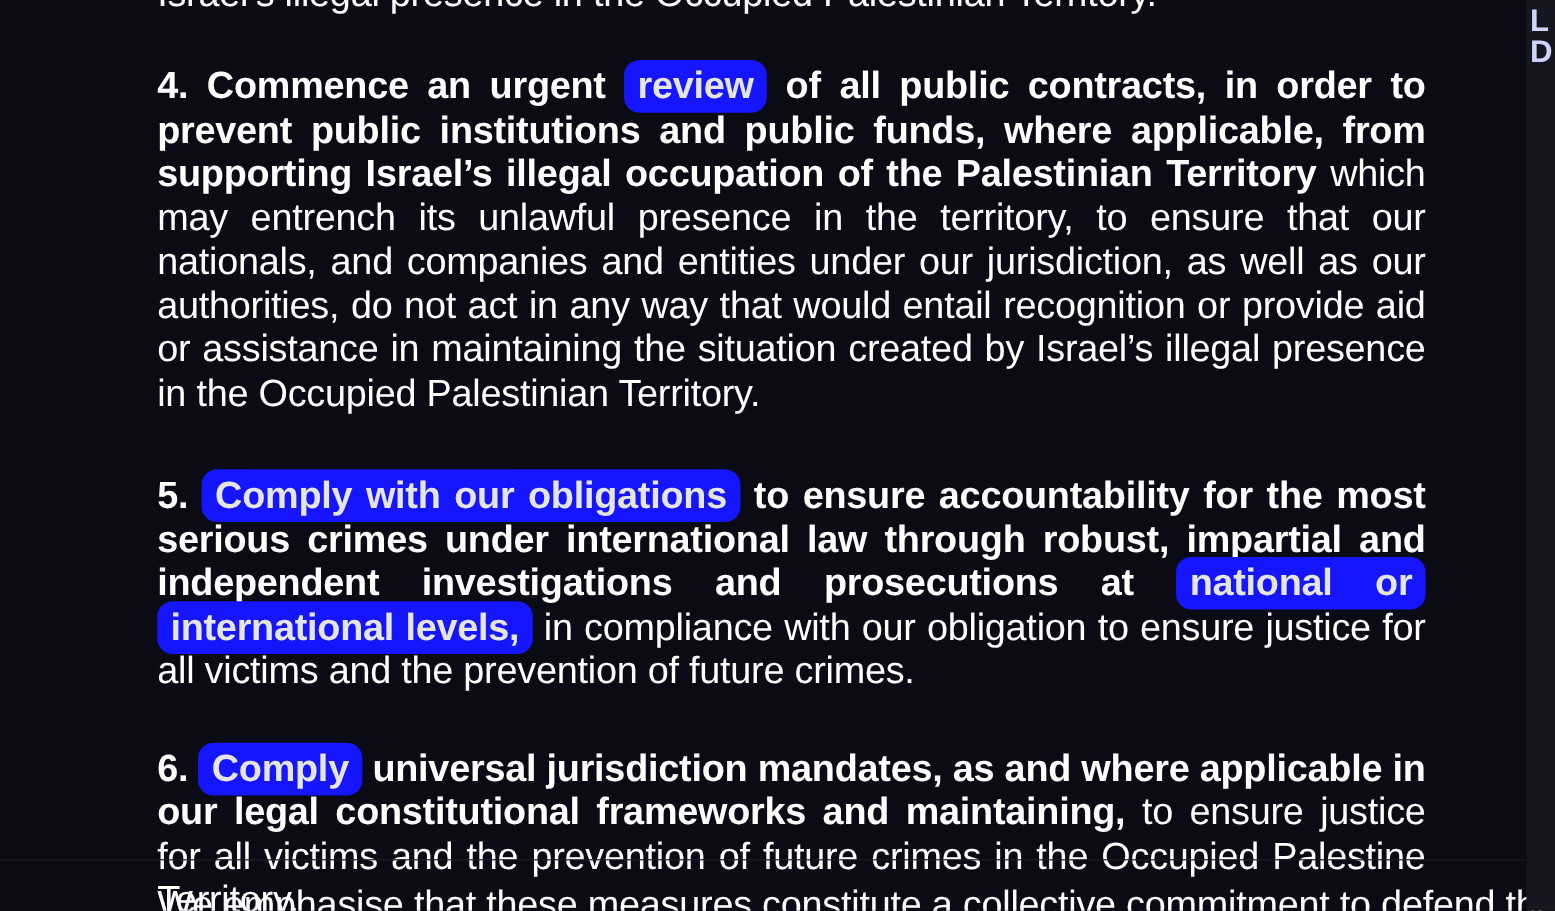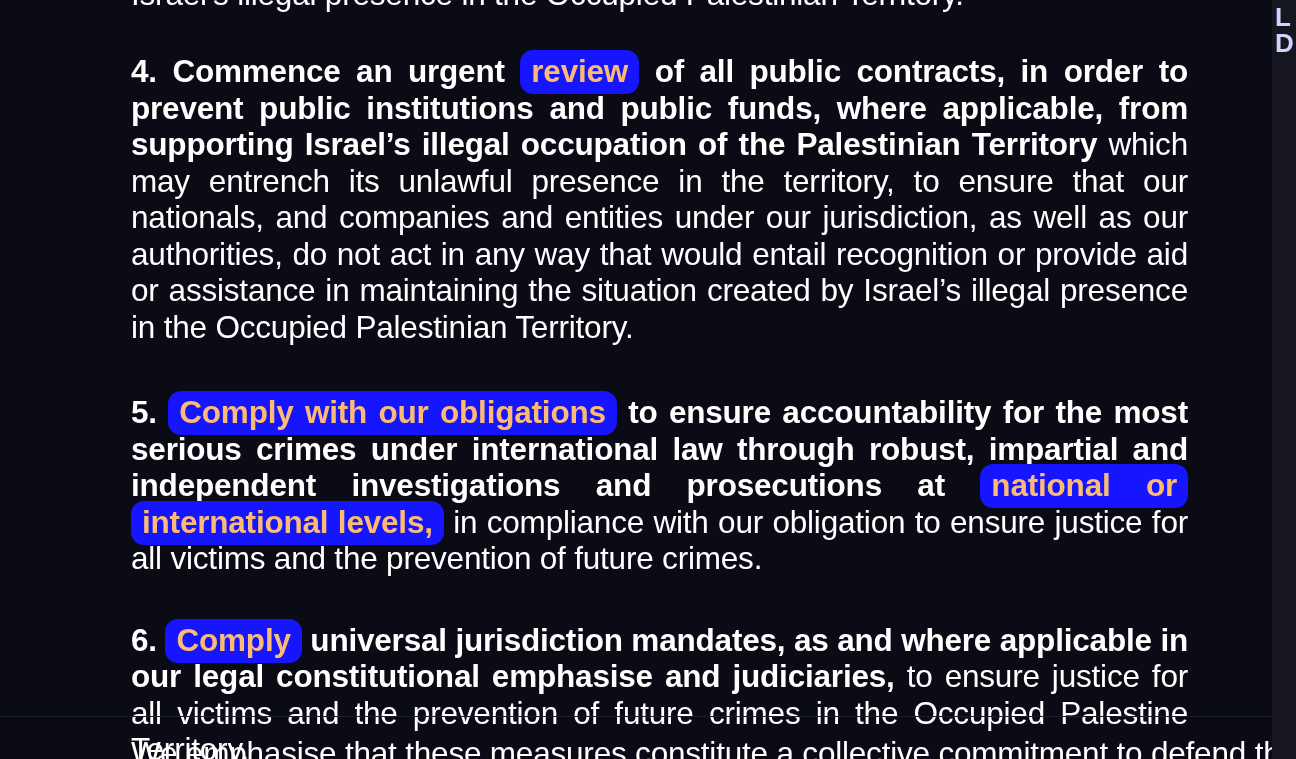--- a/index.html
+++ b/index.html
@@ -43,21 +43,21 @@
     width: 1057px;
   }
   .item {
     margin-top: 0;
   }
   .b {
     font-weight: bold;
   }
   .hl {
     background: #1515ff;
-    color: #fdba74;
+    color: #e5e5e5;
     border-radius: 13px;
     padding: 3px 11px 5px 11px;
     box-decoration-break: clone;
     -webkit-box-decoration-break: clone;
     font-weight: bold;
   }
   .spacer-4 { height: 53px; }
   .spacer-5 { height: 49px; }
   .spacer-6 { height: 45px; }
   .bottom-line {
@@ -112,21 +112,21 @@
     <div class="spacer-4"></div>
 
     <p class="item"><span class="b">4.</span> <span class="b">Commence an urgent</span> <span class="hl">review</span> <span class="b">of all public contracts, in order to prevent public institutions and public funds, where applicable, from supporting Israel’s illegal occupation of the Palestinian Territory</span> <span>which may entrench its unlawful presence in the territory, to ensure that our nationals, and companies and entities under our jurisdiction, as well as our authorities, do not act in any way that would entail recognition or provide aid or assistance in maintaining the situation created by Israel’s illegal presence in the Occupied Palestinian Territory.</span></p>
 
     <div class="spacer-5"></div>
 
     <p class="item"><span class="b">5.</span> <span class="hl">Comply with our obligations</span> <span class="b">to ensure accountability for the most serious crimes under international law through robust, impartial and independent investigations and prosecutions at</span> <span class="hl">national or international levels,</span> <span>in compliance with our obligation to ensure justice for all victims and the prevention of future crimes.</span></p>
 
     <div class="spacer-6"></div>
 
-    <p class="item"><span class="b">6.</span> <span class="hl">Comply</span> <span class="b">universal jurisdiction mandates, as and where applicable in our legal constitutional emphasise and judiciaries,</span> <span>to ensure justice for all victims and the prevention of future crimes in the Occupied Palestine Territory.</span></p>
+    <p class="item"><span class="b">6.</span> <span class="hl">Comply</span> <span class="b">universal jurisdiction mandates, as and where applicable in our legal constitutional frameworks and maintaining,</span> <span>to ensure justice for all victims and the prevention of future crimes in the Occupied Palestine Territory.</span></p>
 
     <div class="bottom-line">We emphasise that these measures constitute a collective commitment to defend the</div>
 
   </div>
 
   <div class="divider"></div>
 
   <div class="right-rail">
     <div class="rail-mark m1">L</div>
     <div class="rail-mark m2">D</div>

